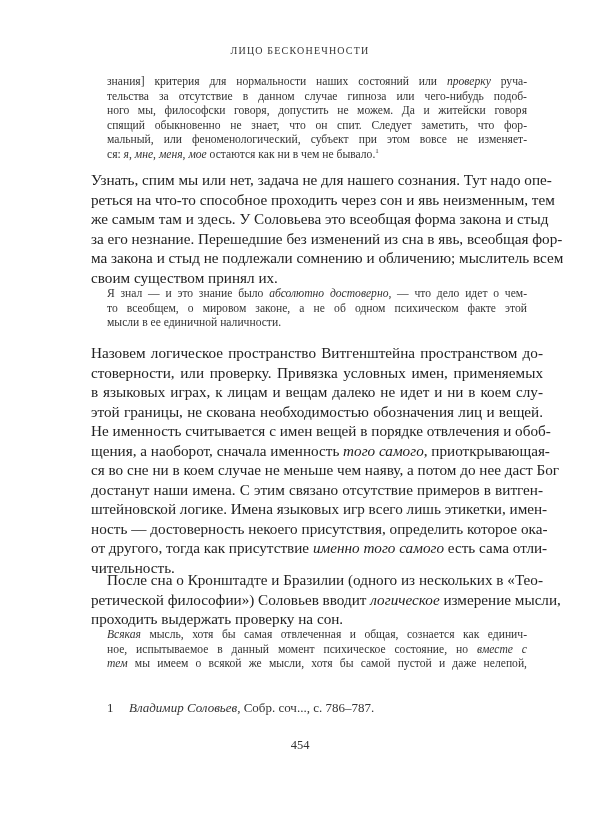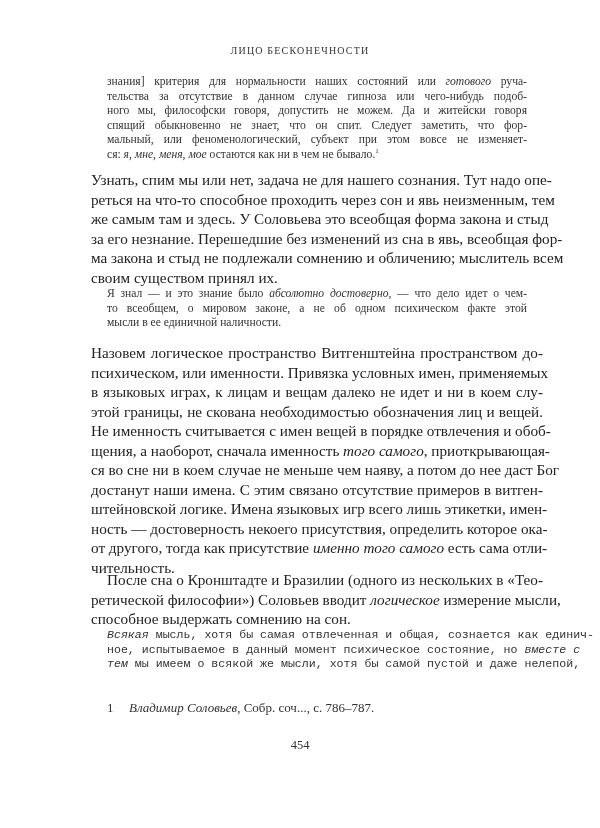--- a/index.html
+++ b/index.html
@@ -18,21 +18,21 @@
   .footnote { position: absolute; top: 700px; left: 107px; font-size: 13px; color: #333; }
   .footnote .num { display: inline-block; width: 22px; }
   .page-number { position: absolute; top: 738px; left: 0; width: 600px; text-align: center; font-size: 12.5px; color: #333; }
 </style>
 </head>
 <body>
 
 <div class="running-head">ЛИЦО БЕСКОНЕЧНОСТИ</div>
 
 <div class="quote" style="top:75px;">
-  <span class="line"><span>знания] критерия для нормальности наших состояний или </span><i>готового</i><span> руча-</span></span>
+  <span class="line"><span>знания] критерия для нормальности наших состояний или </span><i>проверку</i><span> руча-</span></span>
   <span class="line">тельства за отсутствие в данном случае гипноза или чего-нибудь подоб-</span>
   <span class="line">ного мы, философски говоря, допустить не можем. Да и житейски говоря</span>
   <span class="line">спящий обыкновенно не знает, что он спит. Следует заметить, что фор-</span>
   <span class="line">мальный, или феноменологический, субъект при этом вовсе не изменяет-</span>
   <span class="line last"><span>ся: </span><i>я</i><span>, </span><i>мне</i><span>, </span><i>меня</i><span>, </span><i>мое</i><span> остаются как ни в чем не бывало.</span><sup>1</sup></span>
 </div>
 
 <div class="text body" style="top:170px;">
   <span class="line">Узнать, спим мы или нет, задача не для нашего сознания. Тут надо опе-</span>
   <span class="line">реться на что-то способное проходить через сон и явь неизменным, тем</span>
@@ -43,40 +43,40 @@
 </div>
 
 <div class="quote" style="top:287px;">
   <span class="line"><span>Я знал — и это знание было </span><i>абсолютно достоверно</i><span>, — что дело идет о чем-</span></span>
   <span class="line">то всеобщем, о мировом законе, а не об одном психическом факте этой</span>
   <span class="line last">мысли в ее единичной наличности.</span>
 </div>
 
 <div class="text body" style="top:343px;">
   <span class="line">Назовем логическое пространство Витгенштейна пространством до-</span>
-  <span class="line">психическом, или именности. Привязка условных имен, применяемых</span>
+  <span class="line">стоверности, или проверку. Привязка условных имен, применяемых</span>
   <span class="line">в языковых играх, к лицам и вещам далеко не идет и ни в коем слу-</span>
   <span class="line">этой границы, не скована необходимостью обозначения лиц и вещей.</span>
   <span class="line">Не именность считывается с имен вещей в порядке отвлечения и обоб-</span>
   <span class="line"><span>щения, а наоборот, сначала именность </span><i>того самого</i><span>, приоткрывающая-</span></span>
   <span class="line">ся во сне ни в коем случае не меньше чем наяву, а потом до нее даст Бог</span>
   <span class="line">достанут наши имена. С этим связано отсутствие примеров в витген-</span>
   <span class="line">штейновской логике. Имена языковых игр всего лишь этикетки, имен-</span>
   <span class="line">ность — достоверность некоего присутствия, определить которое ока-</span>
   <span class="line"><span>от другого, тогда как присутствие </span><i>именно того самого</i><span> есть сама отли-</span></span>
   <span class="line last">чительность.</span>
 </div>
 
 <div class="text body" style="top:570px;">
   <span class="line" style="padding-left:16px;box-sizing:border-box;">После сна о Кронштадте и Бразилии (одного из нескольких в «Тео-</span>
   <span class="line"><span>ретической философии») Соловьев вводит </span><i>логическое</i><span> измерение мысли,</span></span>
-  <span class="line last">способное выдержать сомнению на сон.</span>
+  <span class="line last">проходить выдержать проверку на сон.</span>
 </div>
 
-<div class="quote" style="top:628px;font-family:Liberation Mono, monospace;">
+<div class="quote" style="top:628px;">
   <span class="line"><i>Всякая</i><span> мысль, хотя бы самая отвлеченная и общая, сознается как единич-</span></span>
   <span class="line"><span>ное, испытываемое в данный момент психическое состояние, но </span><i>вместе с</i></span>
   <span class="line"><i>тем</i><span> мы имеем о всякой же мысли, хотя бы самой пустой и даже нелепой,</span></span>
 </div>
 
 <div class="footnote">
   <span class="num">1</span><i>Владимир Соловьев</i><span>, Собр. соч..., с. 786–787.</span>
 </div>
 
 <div class="page-number">454</div>

